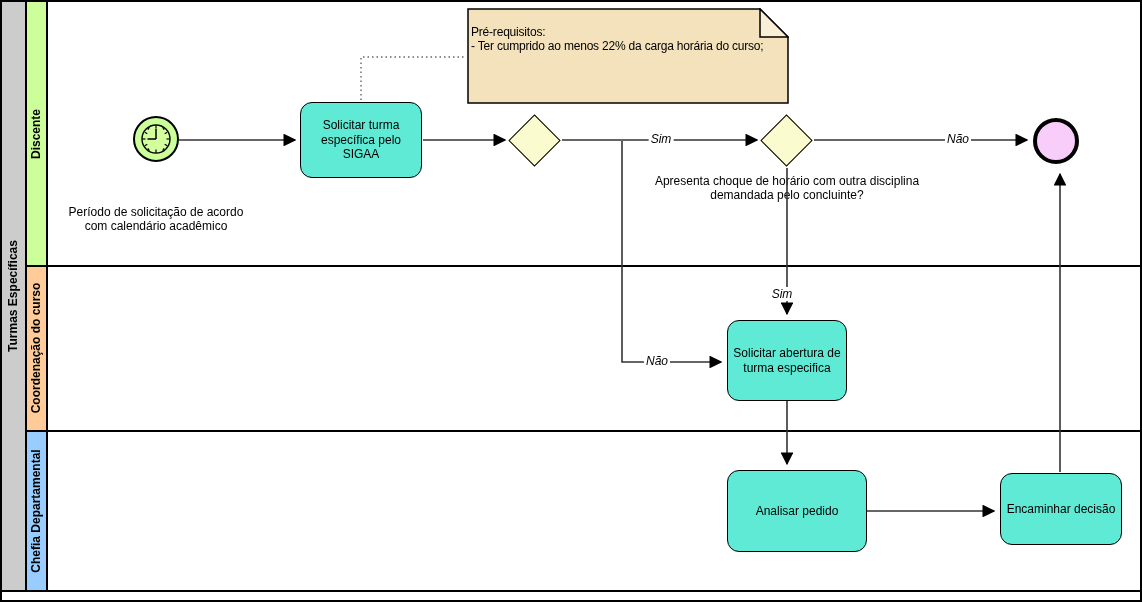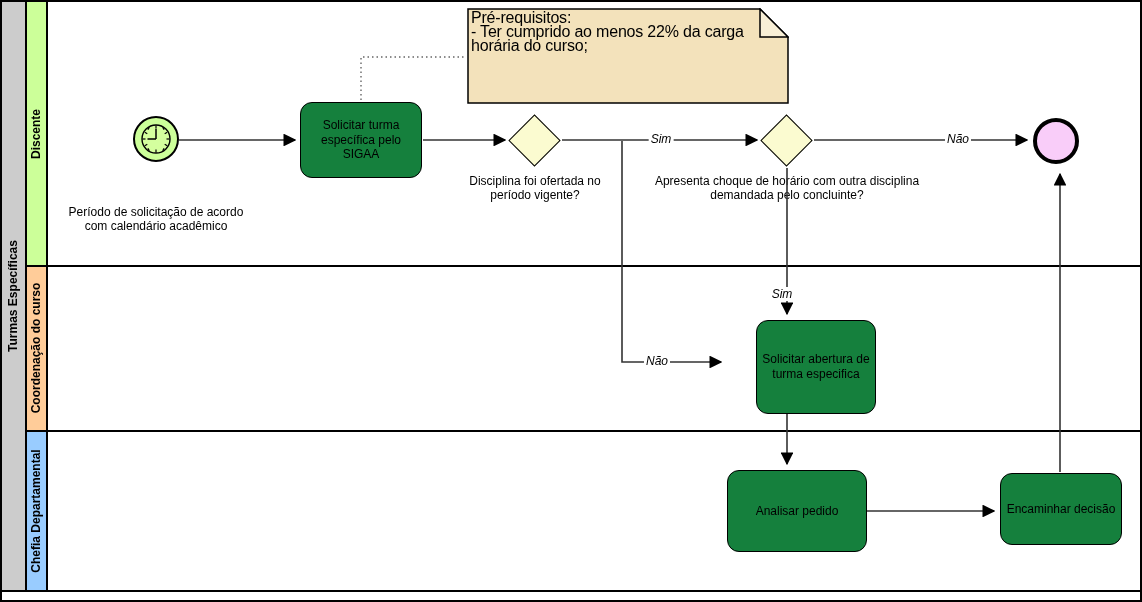--- a/index.html
+++ b/index.html
@@ -24,21 +24,21 @@
     white-space:nowrap;z-index:7;height:18px;line-height:18px;text-align:center;
   }
   
   .edges{position:absolute;left:0;top:0;z-index:10;pointer-events:none;}
   .edge-label{
     position:absolute;transform:translate(-50%,-50%);
     background:#fff;padding:0 2px;font-size:12px;z-index:12;white-space:nowrap;font-style:italic;
   }
   
   .task{
-    position:absolute;background:#15803d;border:1.6px solid #000;border-radius:12px;
+    position:absolute;background:#5eead4;border:1.6px solid #000;border-radius:12px;
     display:flex;align-items:center;justify-content:center;text-align:center;
     font-size:12px;line-height:1.22;padding:0;box-sizing:border-box;z-index:15;
   }
   .gateway{
     position:absolute;width:37px;height:37px;background:#fbfbd0;border:1.6px solid #000;
     transform:rotate(45deg);box-sizing:border-box;z-index:15;
   }
   .event-start{
     position:absolute;left:133px;top:116px;width:46px;height:46px;border-radius:50%;
     background:#ccff99;border:2.5px solid #000;box-sizing:border-box;
@@ -47,21 +47,21 @@
   .event-end{
     position:absolute;left:1033px;top:118px;width:46px;height:46px;border-radius:50%;
     background:#f9cdf9;border:4px solid #000;box-sizing:border-box;z-index:15;
   }
   .node-label{
     position:absolute;font-size:12px;line-height:1.2;text-align:center;z-index:8;
   }
   
   .note{position:absolute;left:467px;top:8px;width:322px;height:96px;z-index:20;}
   .note-text{
-    position:absolute;left:4px;top:3px;width:314px;font-size:16px;line-height:14px;
+    position:absolute;left:4px;top:17px;width:314px;font-size:12px;line-height:14px;
     letter-spacing:-0.2px;z-index:21;
   }
 </style>
 </head>
 <body>
 
 <div class="diagram">
 
   <div class="pool-bar"></div>
   <div class="vline" style="left:25px;"></div>
@@ -121,32 +121,31 @@
         <line x1="10.3" y1="5.3" x2="8.9" y2="7.8"></line>
       </g>
       <path d="M17 17 V6.8 M17 17 H8.5" stroke="#000" stroke-width="1.5" fill="none"></path>
     </svg>
   </div>
   <div class="node-label" style="left:61px;top:174px;width:190px;margin-top:31px;">Período de solicitação de acordo com calendário acadêmico</div>
 
   <div class="task" style="left:300px;top:102px;width:122px;height:76px;">
     <span>Solicitar turma específica pelo SIGAA</span>
   </div>
-  <div class="task" style="left:727px;top:320px;width:120px;height:94px;margin-left:29px;">
+  <div class="task" style="left:727px;top:320px;width:120px;height:81px;">
     <span>Solicitar abertura de turma especifica</span>
   </div>
   <div class="task" style="left:727px;top:470px;width:140px;height:82px;">
     <span>Analisar pedido</span>
   </div>
   <div class="task" style="left:1000px;top:473px;width:122px;height:72px;">
     <span>Encaminhar decisão</span>
   </div>
 
   <div class="gateway" style="left:516px;top:122px;"></div>
-  <div class="node-label" style="left:455px;top:174px;width:160px;">Disciplina foi ofertada no período vigente?</div>
   <div class="gateway" style="left:768px;top:122px;"></div>
   <div class="node-label" style="left:642px;top:174px;width:290px;">Apresenta choque de horário com outra disciplina demandada pelo concluinte?</div>
 
   <div class="event-end"></div>
 
   <div class="note">
     <svg width="322" height="96" viewBox="0 0 322 96">
       <path d="M1,1 H293 L321,29 V95 H1 Z" fill="#f3e2bb" stroke="#000" stroke-width="1.5"></path>
       <path d="M293,1 V29 H321 Z" fill="#f8efd6" stroke="#000" stroke-width="1.5"></path>
     </svg>

